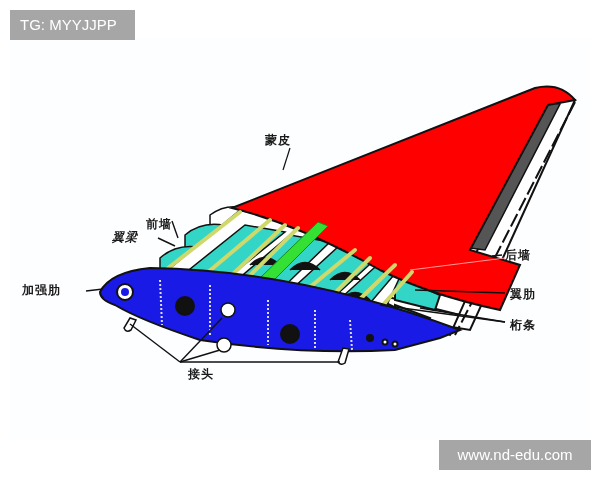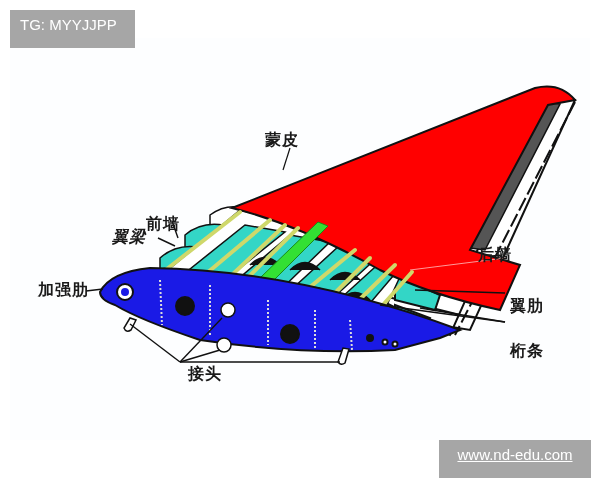--- a/index.html
+++ b/index.html
@@ -15,30 +15,30 @@
     background: #fdfeff;
   }
   svg.diagram { position: absolute; left: 0; top: 0; width: 600px; height: 480px; }
   .watermark {
     position: absolute;
     background: #a6a6a6;
     color: #ffffff;
     font-family: "Liberation Sans", sans-serif;
     font-size: 15px;
     line-height: 30px;
-    height: 38px;
+    height: 30px;
     padding: 0 10px;
     white-space: nowrap;
   }
   .wm-top { left: 10px; top: 10px; width: 105px; }
-  .wm-bottom { left: 439px; top: 440px; width: 132px; text-align: center; text-decoration: underline; }
+  .wm-bottom { left: 439px; top: 440px; width: 132px; text-align: center; }
   .label {
     position: absolute;
     font-family: "DejaVu Sans", sans-serif;
-    font-size: 16px;
+    font-size: 12px;
     font-weight: bold;
     color: #1a1a1a;
     letter-spacing: 1px;
     white-space: nowrap;
     line-height: 20px;
   }
 </style>
 </head>
 <body>
 
@@ -137,20 +137,20 @@
     <line x1="492" y1="256" x2="502" y2="255"></line>
     <line x1="415" y1="290" x2="505" y2="293"></line>
     <line x1="420" y1="308" x2="505" y2="322"></line>
     <line x1="380" y1="305" x2="505" y2="322"></line>
   </g>
 </svg>
 
 <div class="label" style="left:265px; top:130px;">蒙皮</div>
 <div class="label" style="left:146px; top:214px;">前墙</div>
 <div class="label" style="left:112px; top:227px;font-style:italic;">翼梁</div>
-<div class="label" style="left:38px; top:280px;">加强肋</div>
+<div class="label" style="left:22px; top:280px;">加强肋</div>
 <div class="label" style="left:152px; top:364px;margin-left:36px;">接头</div>
-<div class="label" style="left:478px; top:245px;">后墙</div>
-<div class="label" style="left:510px; top:296px;">翼肋</div>
-<div class="label" style="left:510px; top:315px;margin-top:26px;">桁条</div>
+<div class="label" style="left:505px; top:245px;">后墙</div>
+<div class="label" style="left:510px; top:284px;">翼肋</div>
+<div class="label" style="left:510px; top:315px;">桁条</div>
 
 <div class="watermark wm-top">TG: MYYJJPP</div>
 <div class="watermark wm-bottom">www.nd-edu.com</div>
 
 </body></html>

